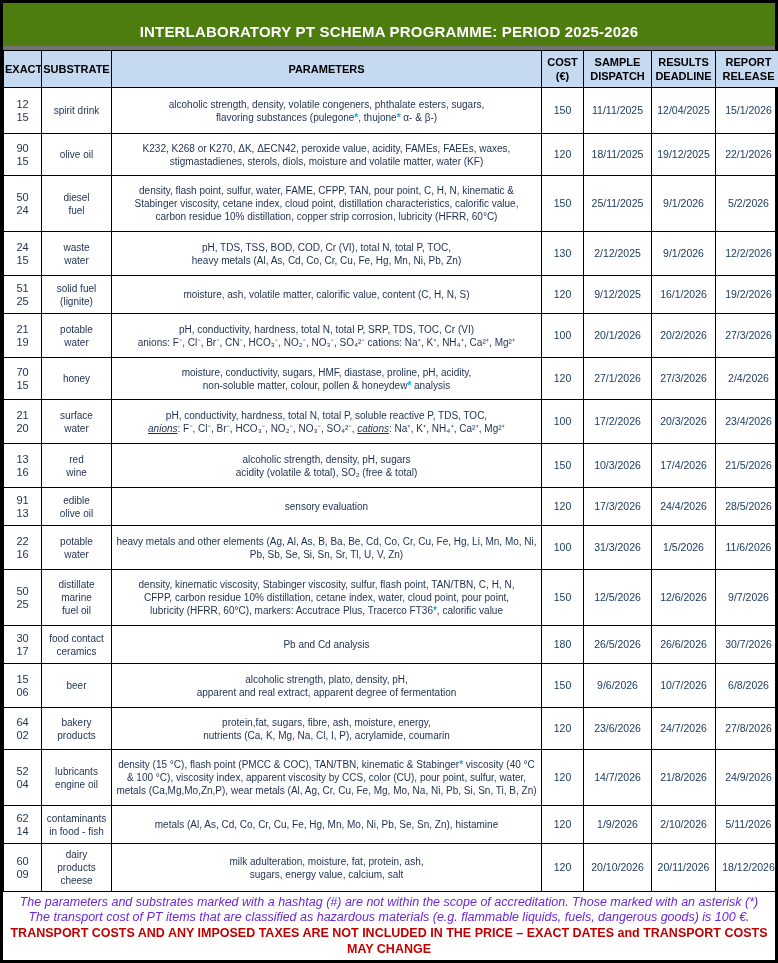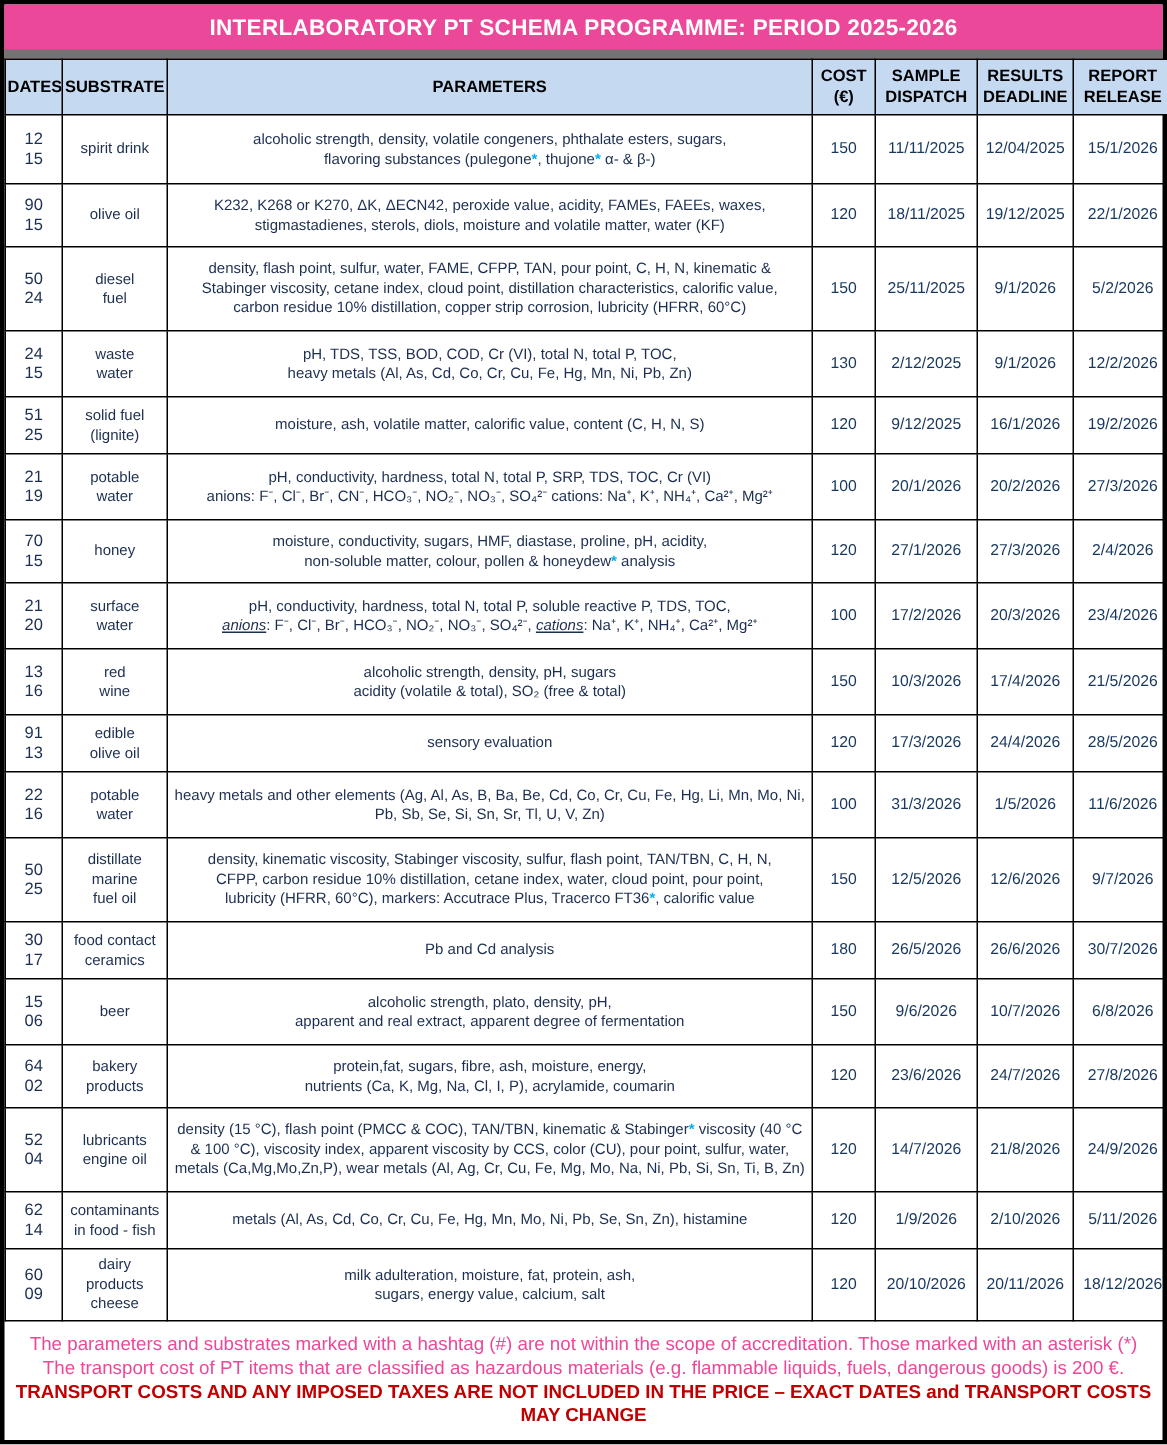--- a/index.html
+++ b/index.html
@@ -4,24 +4,24 @@
 <style>
   html,body { margin:0; padding:0; background:#ffffff; }
   .page {
     width:778px; height:963px; box-sizing:border-box;
     border:3px solid #000;
     background:#fff;
     font-family:"Liberation Sans", sans-serif;
     display:flex; flex-direction:column;
   }
   .title-bar {
-    background:#ec4899; color:#fff;
+    background:#4d7c0f; color:#fff;
     font-weight:bold; font-size:15px; letter-spacing:.2px;
-    text-align:center; padding:7px 0 6px;
-    border-bottom:6px solid #737373;
+    text-align:center; padding:20px 0 6px;
+    border-bottom:4px solid #737373;
     flex:0 0 auto;
   }
   table { border-collapse:collapse; width:100%; table-layout:fixed; flex:0 0 auto; }
   th, td { border:1px solid #000; overflow:hidden; }
   thead th {
     background:#c5d9f1; color:#000;
     font-size:11px; font-weight:bold; text-align:center;
     padding:3px 1px; line-height:1.3; height:30px;
   }
   tbody td {
@@ -37,42 +37,42 @@
   tbody tr:nth-child(3), tbody tr:nth-child(12), tbody tr:nth-child(16) { height:56px; }
   tbody tr:nth-child(5), tbody tr:nth-child(10), tbody tr:nth-child(13),
   tbody tr:nth-child(17) { height:38px; }
   tbody tr:nth-child(1) { height:46px; }
   tbody tr:nth-child(2), tbody tr:nth-child(7), tbody tr:nth-child(15) { height:42px; }
   tbody tr:nth-child(18) { height:48px; }
   .footer {
     flex:1 1 auto; display:flex; flex-direction:column; justify-content:center;
     text-align:center; font-size:12.5px; line-height:1.26; padding:2px 4px;
   }
-  .f-blue { color:#ec4899; }
+  .f-blue { color:#6d28d9;font-style:italic; }
   .f-red  { color:#c00000; font-weight:bold; }
 </style>
 </head>
 <body>
 
 <div class="page">
   <div class="title-bar">INTERLABORATORY PT SCHEMA PROGRAMME: PERIOD 2025-2026</div>
 
   <table>
     <colgroup>
       <col style="width:38px">
         <col style="width:70px">
         <col style="width:430px">
       <col style="width:42px">
         <col style="width:68px">
         <col style="width:64px">
         <col style="width:66px">
     </colgroup>
     <thead>
       <tr id="header-row">
-          <th>DATES</th>
+          <th>EXACT</th>
           <th>SUBSTRATE</th>
           <th>PARAMETERS</th>
           <th>COST<br>(€)</th>
           <th>SAMPLE<br>DISPATCH</th>
           <th>RESULTS<br>DEADLINE</th>
           <th>REPORT<br>RELEASE</th>
         </tr>
     </thead>
     <tbody id="table-body">
         <tr>
@@ -235,17 +235,17 @@
           <td class="c-cost">120</td>
           <td class="c-date">20/10/2026</td>
           <td class="c-date">20/11/2026</td>
           <td class="c-date">18/12/2026</td>
         </tr>
       </tbody>
   </table>
 
   <div class="footer">
     <div class="f-blue">The parameters and substrates marked with a hashtag (#) are not within the scope of accreditation. Those marked with an asterisk (*)</div>
-    <div class="f-blue">The transport cost of PT items that are classified as hazardous materials (e.g. flammable liquids, fuels, dangerous goods) is 200 €.</div>
+    <div class="f-blue">The transport cost of PT items that are classified as hazardous materials (e.g. flammable liquids, fuels, dangerous goods) is 100 €.</div>
     <div class="f-red">TRANSPORT COSTS AND ANY IMPOSED TAXES ARE NOT INCLUDED IN THE PRICE – EXACT DATES and TRANSPORT COSTS MAY CHANGE</div>
 
   </div>
 </div>
 
 </body></html>

